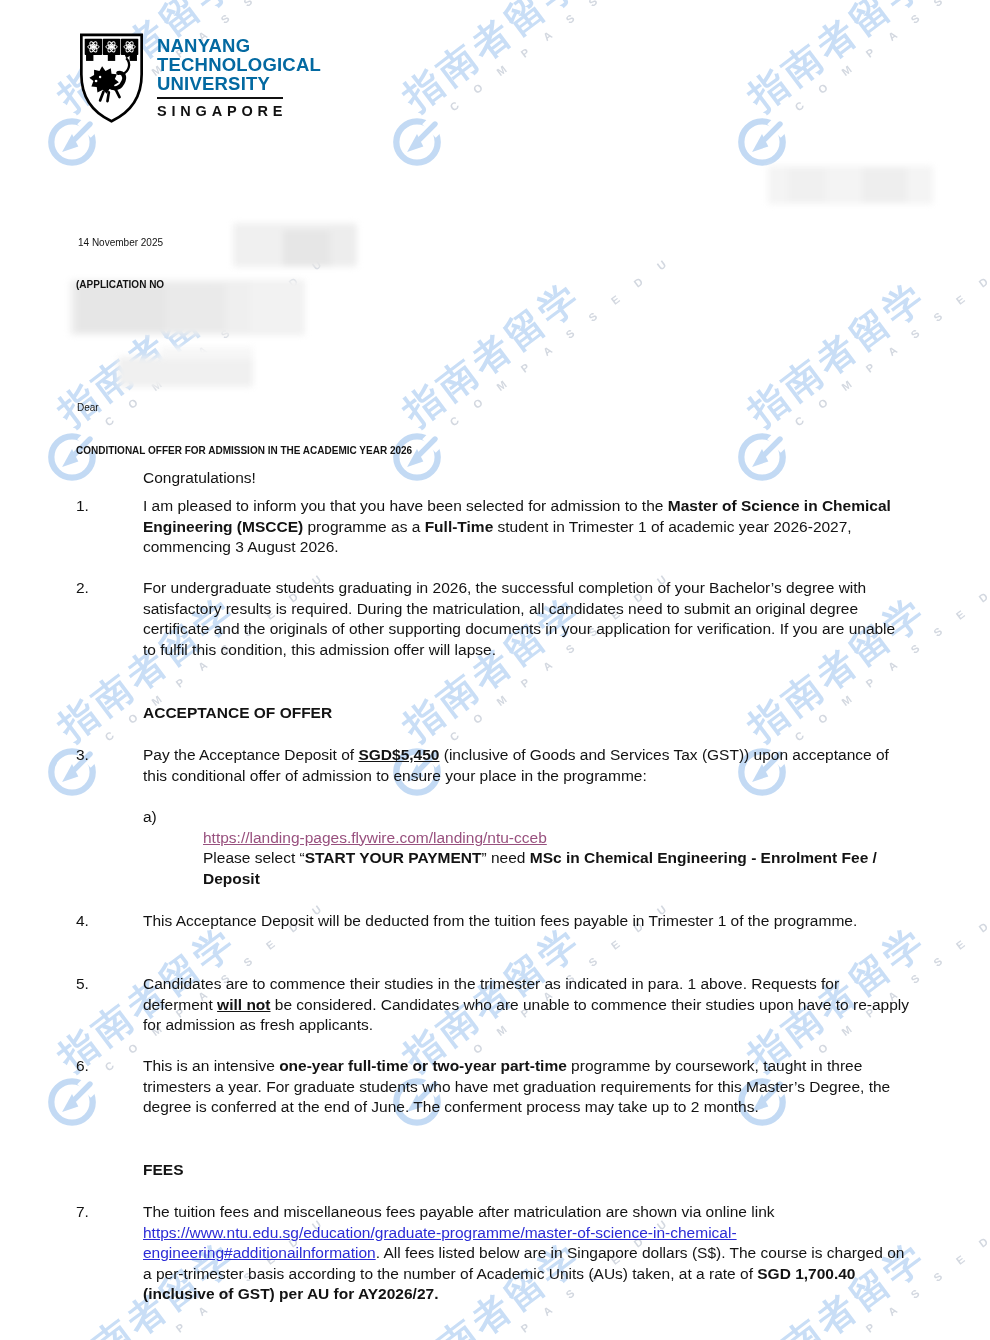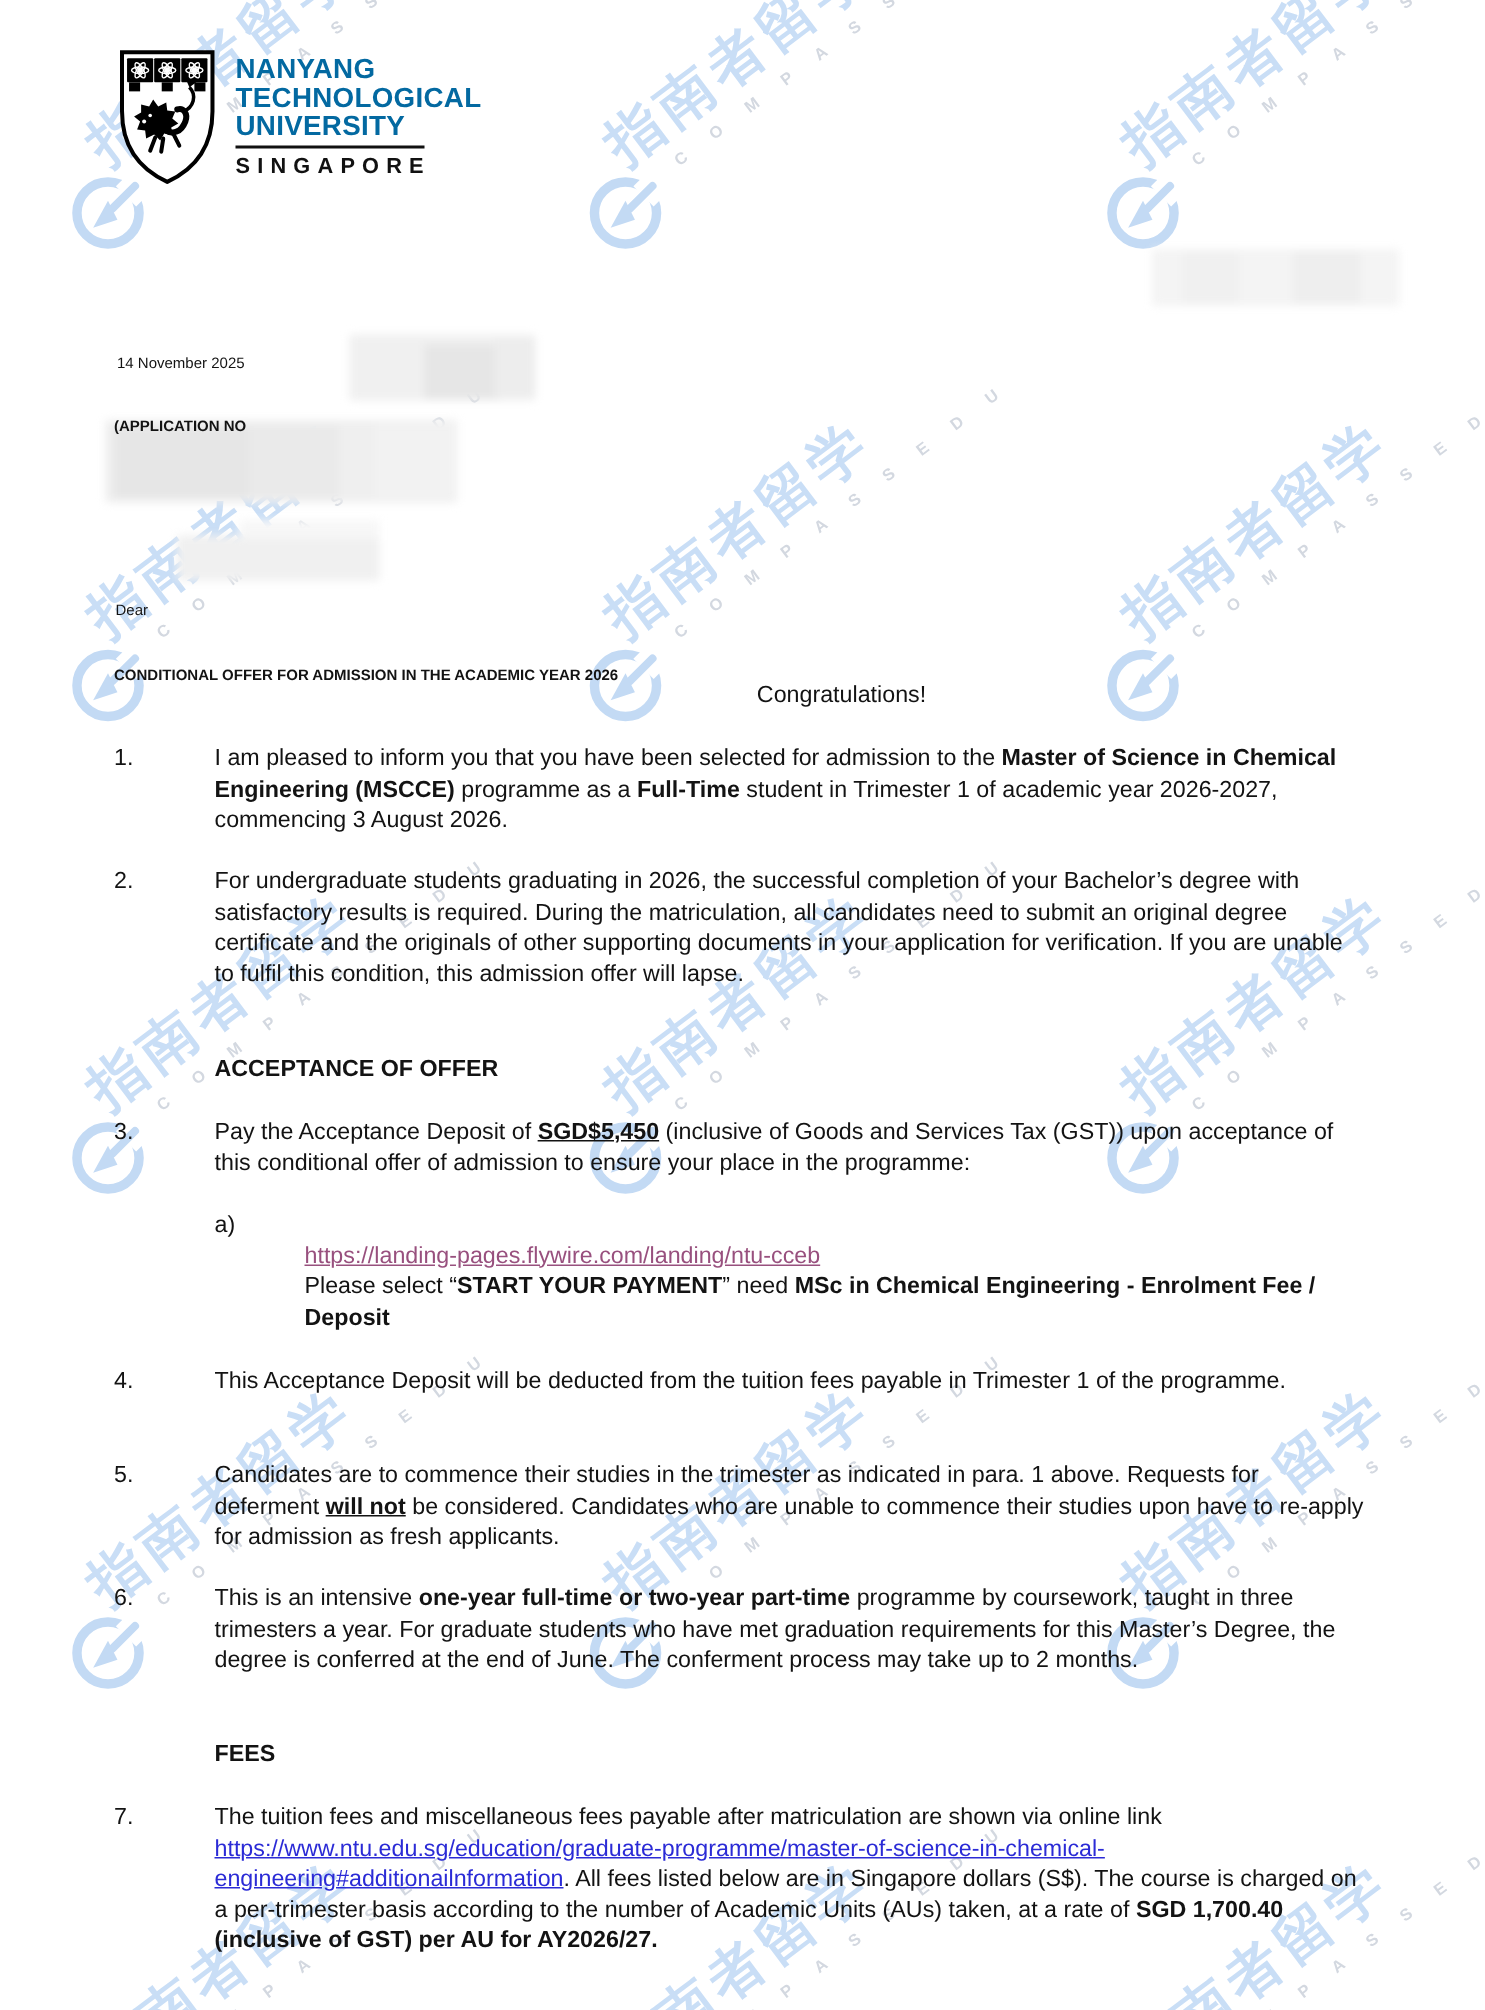--- a/index.html
+++ b/index.html
@@ -272,21 +272,21 @@
   <div class="redact" style="left:118px;top:357px;width:135px;height:30px;background:#f0f0f0;z-index:1;">
     <div style="position:absolute;left:42px;top:-10px;width:93px;height:12px;background:#f7f7f7;"></div>
   </div>
 
   <div class="abs fs" style="left:78px;top:201px;">14 November 2025</div>
   <div class="abs fs bold" style="left:76px;top:243px;">(APPLICATION NO</div>
   <div class="abs fs" style="left:77px;top:366px;">Dear</div>
   <div class="abs fs bold" style="left:76px;top:409px;">CONDITIONAL OFFER FOR ADMISSION IN THE ACADEMIC YEAR 2026</div>
 
   <div id="letter-body">
-      <div class="blk plain" style="top: 454px; text-align: center;"><span>Congratulations!</span></div>
+      <div class="blk plain" style="top: 468px;"><span>Congratulations!</span></div>
       <div class="blk item" style="top: 496px;">
         <span class="num">1.</span>
         <span class="txt"><span>I am pleased to inform you that you have been selected for admission to the </span><span class="b">Master of Science in Chemical Engineering (MSCCE)</span><span> programme as a </span><span class="b">Full-Time</span><span> student in Trimester 1 of academic year 2026-2027, commencing 3 August 2026.</span></span>
       </div>
       <div class="blk item" style="top: 578px;">
         <span class="num">2.</span>
         <span class="txt"><span>For undergraduate students graduating in 2026, the successful completion of your Bachelor’s degree with satisfactory results is required. During the matriculation, all candidates need to submit an original degree certificate and the originals of other supporting documents in your application for verification. If you are unable to fulfil this condition, this admission offer will lapse.</span></span>
       </div>
       <div class="blk heading" style="top: 703px;"><span>ACCEPTANCE OF OFFER</span></div>
       <div class="blk item" style="top: 745px;">

